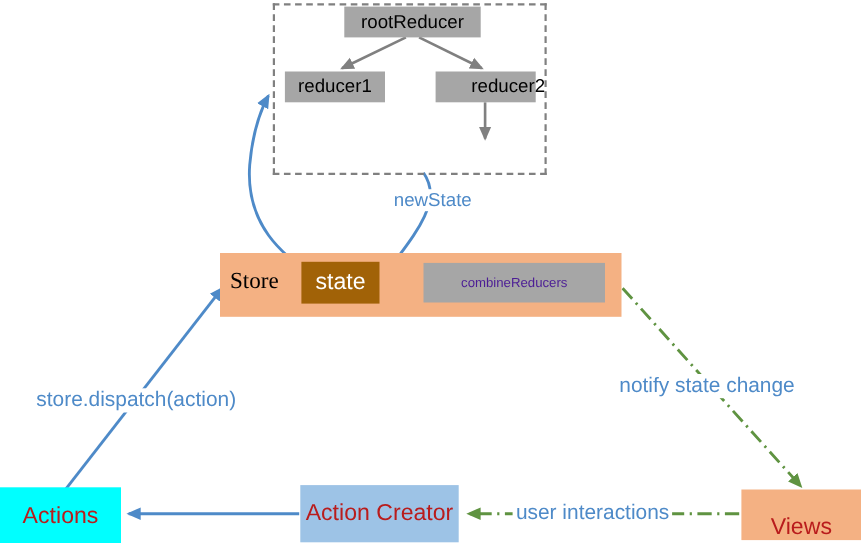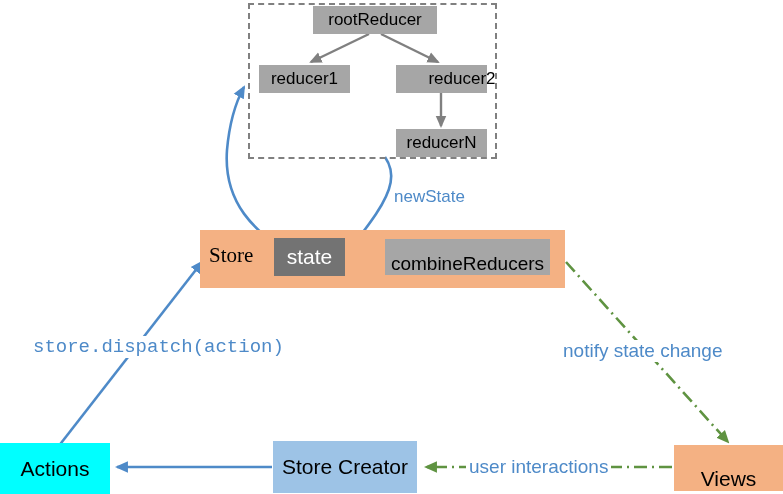--- a/index.html
+++ b/index.html
@@ -26,21 +26,21 @@
     pointer-events: none;
   }
 
   .node {
     position: absolute;
     display: flex;
     align-items: center;
     justify-content: center;
     box-sizing: border-box;
     white-space: nowrap;
-    color: #000000;
+    color: #b91c1c;
   }
 
   
   .reducer-node {
     background: #a6a6a6;
     font-size: 17px;
     color: #000000;
   }
 
   
@@ -57,35 +57,35 @@
     background: #f4b183;
     box-sizing: border-box;
   }
   .store-label {
     position: absolute;
     font-size: 21px;
     color: #000000;
   }
   .state-chip {
     position: absolute;
-    background: #737373;
+    background: #a16207;
     color: #ffffff;
     display: flex;
     align-items: center;
     justify-content: center;
     font-size: 21px;
   }
   .combine-chip {
     position: absolute;
     background: #a6a6a6;
-    color: #000000;
+    color: #4c1d95;
     display: flex;
-    align-items: flex-end;
+    align-items: center;
     justify-content: center;
-    font-size: 19px;
+    font-size: 12px;
   }
 
   .box-actions {
     background: #00ffff;
     font-size: 21px;
   }
   .box-action-creator {
     background: #9dc3e6;
     font-size: 21px;
   }
@@ -152,50 +152,47 @@
   </div>
 
   <div class="node reducer-node" style="left:259px; top:65px; width:91px; height:28px;">
     <span>reducer1</span>
   </div>
 
   <div class="node reducer-node" style="left:396px; top:65px; width:91px; height:28px;padding-left:41px;">
     <span>reducer2</span>
   </div>
 
-  <div class="node reducer-node" style="left:396px; top:129px; width:91px; height:28px;">
-    <span>reducerN</span>
-  </div>
 
   <div class="store-strip" style="left:200px; top:230px; width:365px; height:58px;"></div>
 
   <div class="store-label" style="left:209px; top:243px;font-family:Liberation Serif, serif;">Store</div>
 
   <div class="state-chip" style="left:274px; top:238px; width:71px; height:38px;">
     <span>state</span>
   </div>
 
   <div class="combine-chip" style="left:385px; top:239px; width:165px; height:36px;">
     <span>combineReducers</span>
   </div>
 
   <div class="node box-actions" style="left:0px; top:443px; width:110px; height:51px;">
     <span>Actions</span>
   </div>
 
   <div class="node box-action-creator" style="left:273px; top:441px; width:144px; height:52px;">
-    <span>Store Creator</span>
+    <span>Action Creator</span>
   </div>
 
   <div class="node box-views" style="left:674px; top:445px; width:109px; height:46px;">
     <span>Views</span>
   </div>
 
 
-  <div class="edge-label small label-white-bg" style="left:355px; top:187px;margin-left:36px;">newState</div>
+  <div class="edge-label small label-white-bg" style="left:355px; top:172px;">newState</div>
 
-  <div class="edge-label med label-white-bg" style="left:30px; top:336px;font-family:Liberation Mono, monospace;">store.dispatch(action)</div>
+  <div class="edge-label med label-white-bg" style="left:30px; top:353px;">store.dispatch(action)</div>
 
   <div class="edge-label med label-white-bg" style="left:466px; top:456px;">user interactions</div>
 
   <div class="edge-label med label-white-bg" style="left:560px; top:340px;">notify state change</div>
 
 </div>
 
 </body></html>

